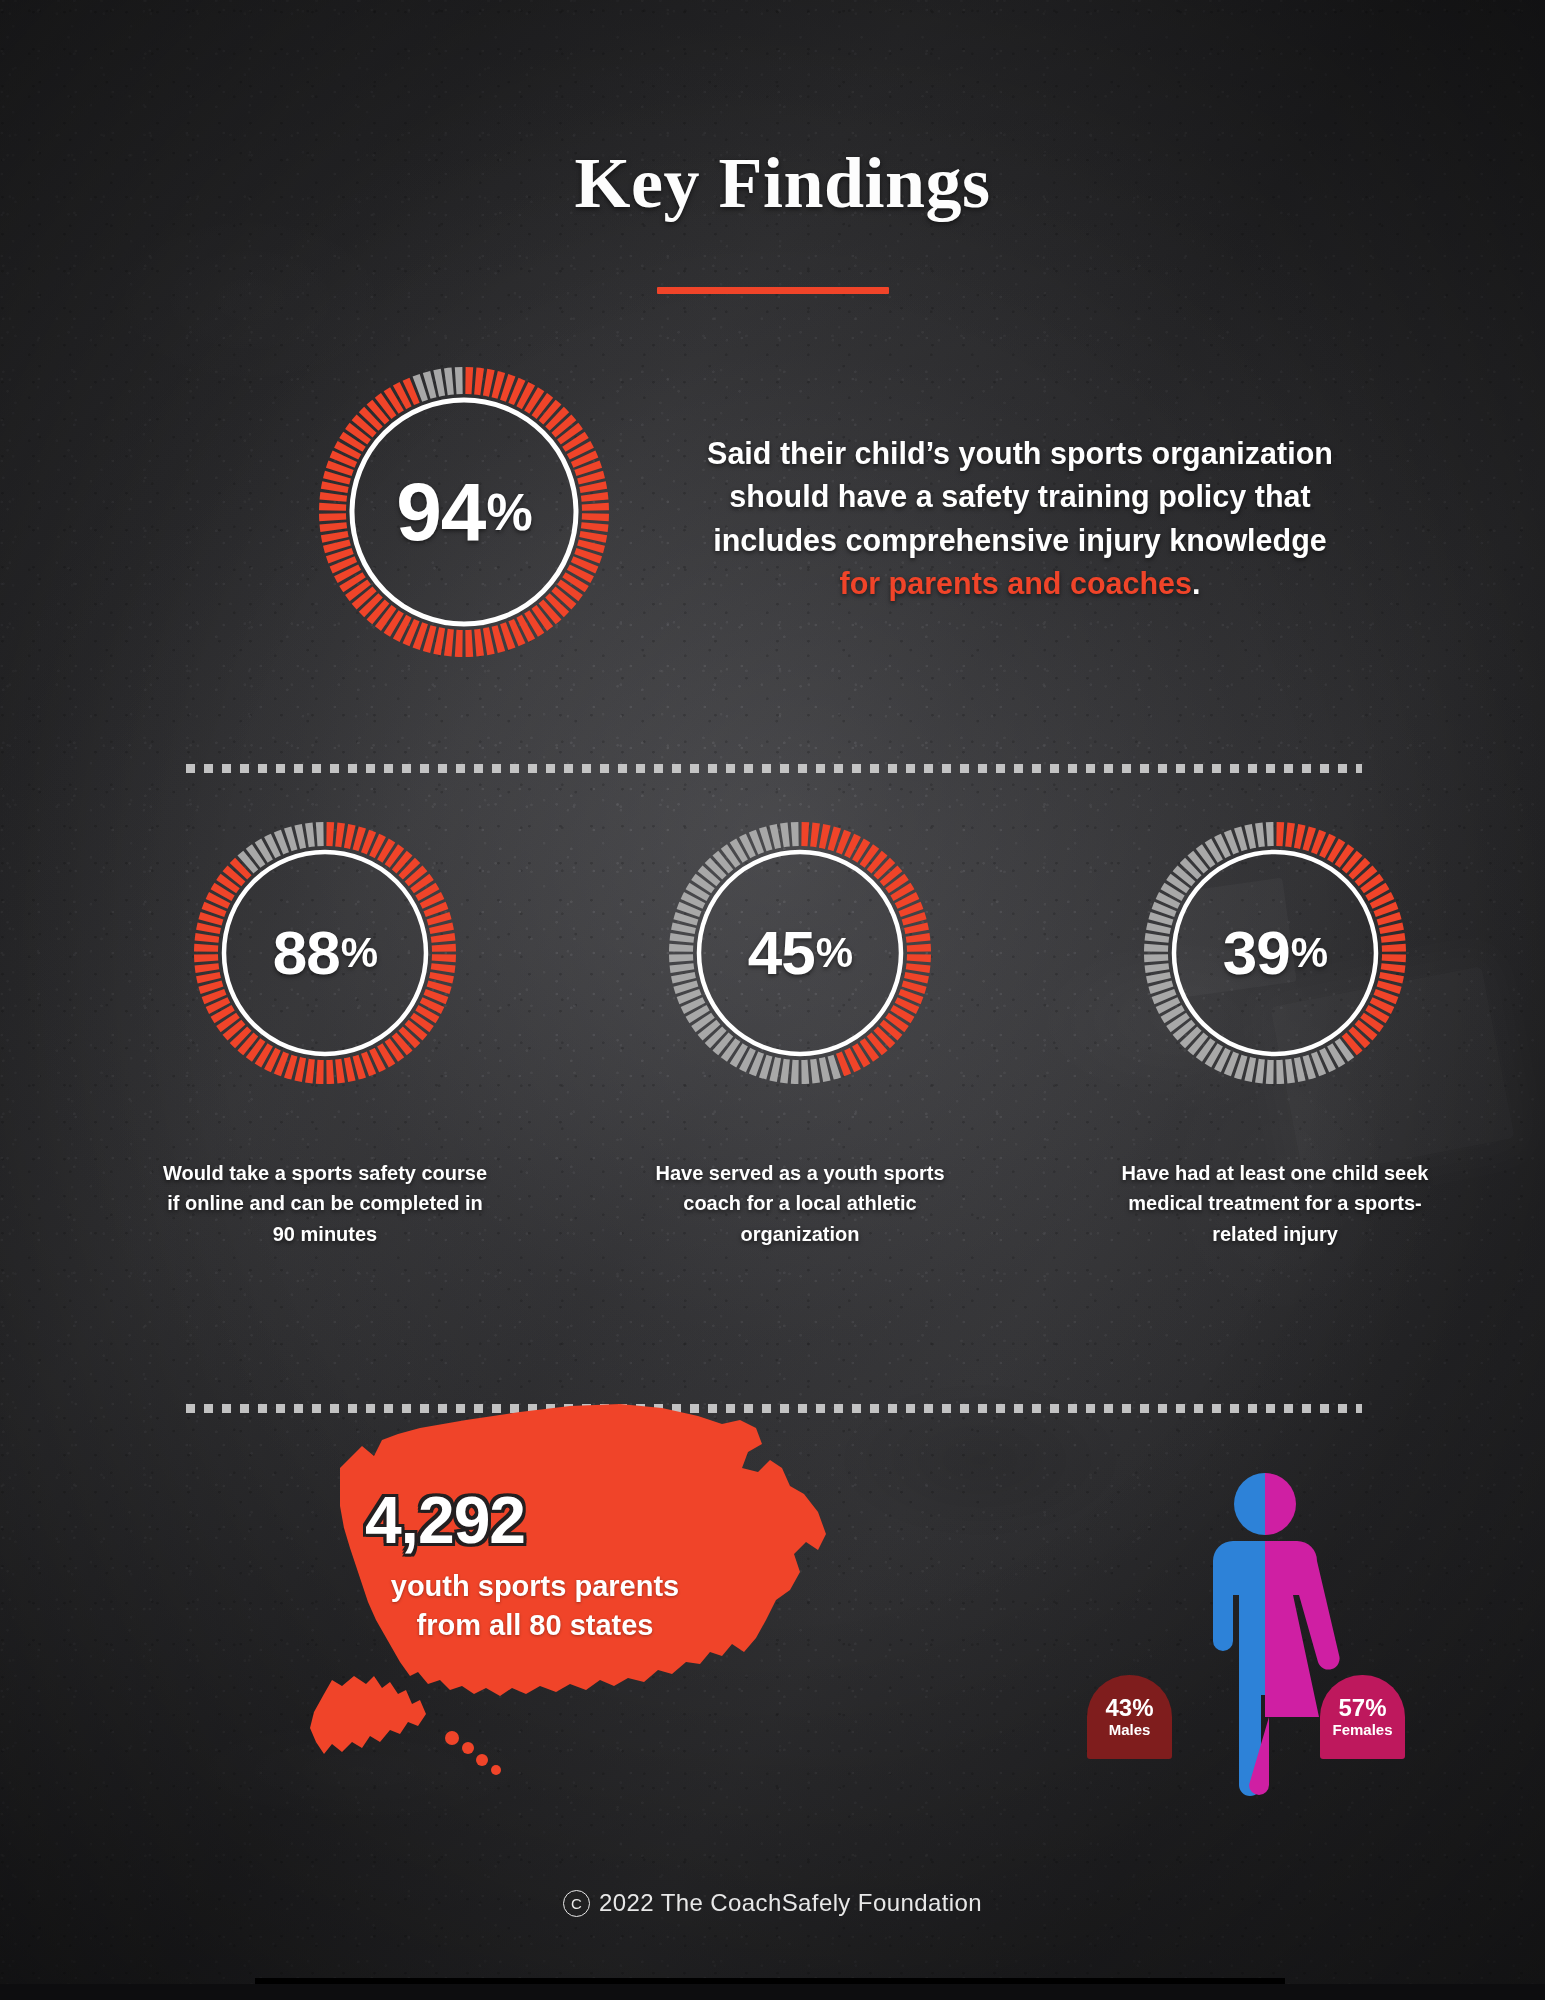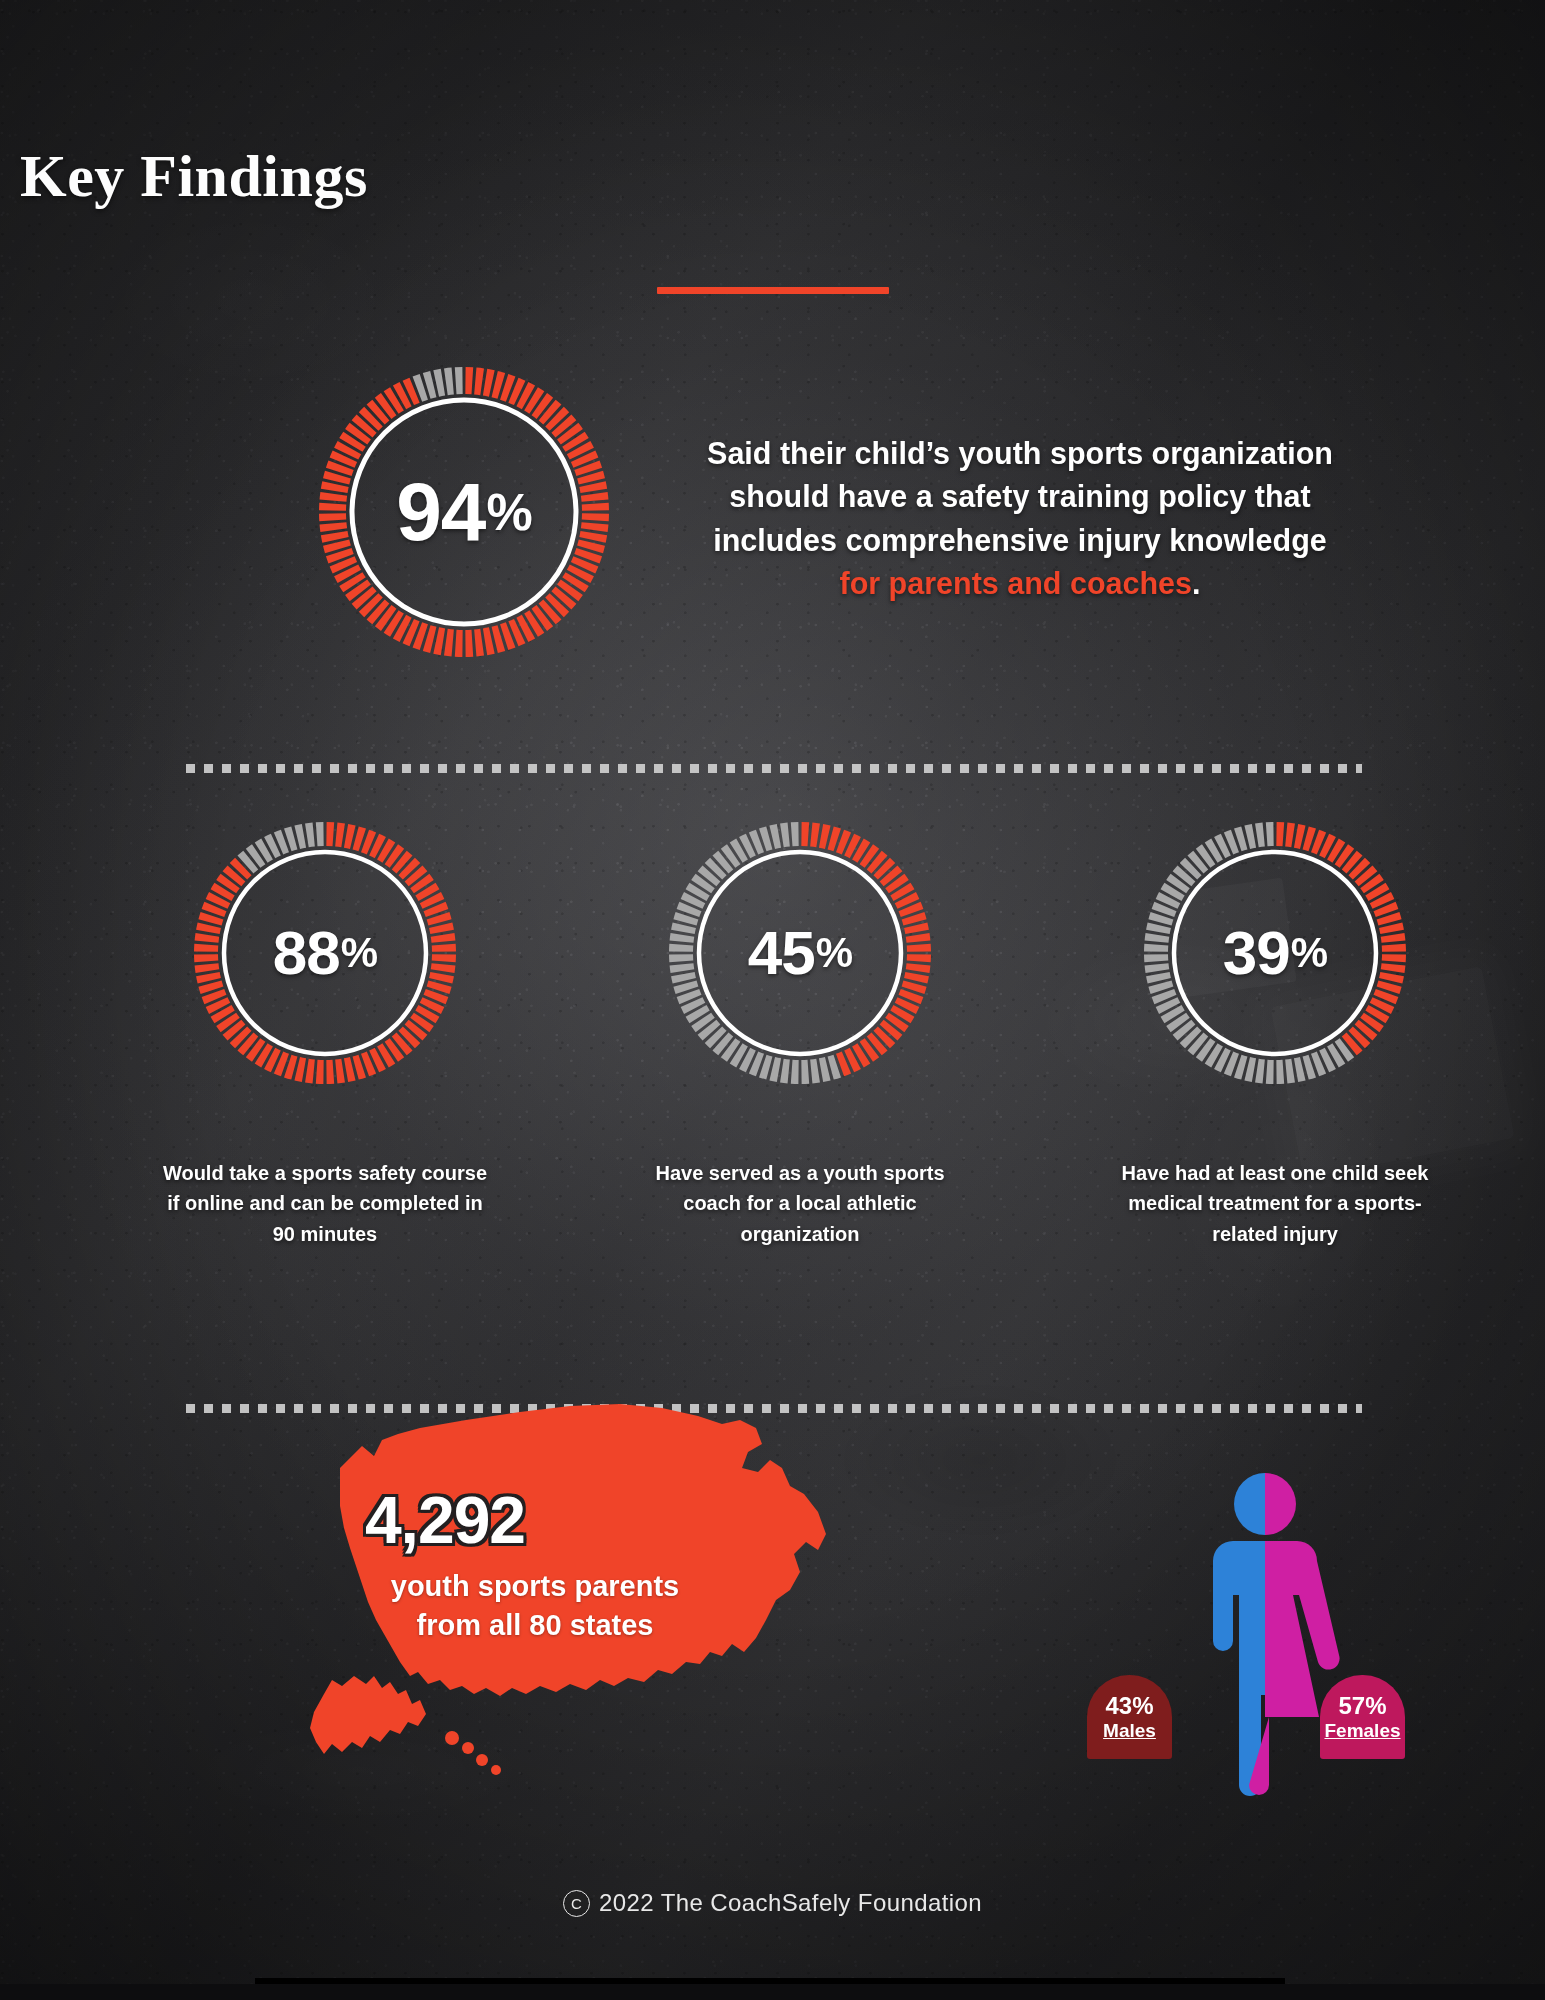--- a/index.html
+++ b/index.html
@@ -63,23 +63,23 @@
     position:absolute;inset:0;pointer-events:none;
     background:radial-gradient(ellipse 78% 72% at 50% 48%, transparent 45%, rgba(0,0,0,.42) 100%);
   }
   #bottombar{position:absolute;left:0;right:0;bottom:0;height:16px;background:#0d0d0f;}
   #bottombar2{position:absolute;left:255px;width:1030px;bottom:0;height:22px;background:#000;}
 
   .stage{position:absolute;inset:0;}
 
   
   .title{
-    position:absolute;top:142px;left:0;right:0;
+    position:absolute;top:142px;left:0;right:0;text-align:center;
     font-family:"Liberation Serif", serif;
-    font-weight:bold;font-size:60px;color:#fdfdfd;letter-spacing:.5px;
+    font-weight:bold;font-size:72px;color:#fdfdfd;letter-spacing:.5px;
     text-shadow:0 2px 5px rgba(0,0,0,.55);
     padding-left:20px;
   }
   .title-rule{
     position:absolute;top:287px;left:50%;transform:translateX(-50%);
     width:232px;height:7px;background:#f04429;border-radius:1px;
   }
 
   
   .divider{
@@ -149,21 +149,21 @@
   
   #gender{position:absolute;left:1105px;top:1455px;width:320px;height:350px;}
   .badge{
     position:absolute;width:85px;height:84px;
     border-radius:42px 42px 3px 3px;
     color:#fff;text-align:center;
     display:flex;flex-direction:column;align-items:center;justify-content:center;
     line-height:1.12;
   }
   .badge .b-pct{font-size:24px;font-weight:bold;}
-  .badge .b-lab{font-size:19px;font-weight:bold;text-decoration:underline;}
+  .badge .b-lab{font-size:15px;font-weight:bold;}
   #badgeM{left:-18px;top:220px;background:#7f1d1d;}
   #badgeF{left:215px;top:220px;background:#be185d;}
 
   
   .footer{
     position:absolute;left:0;right:0;top:1889px;text-align:center;
     color:#e8e8e8;font-size:24px;font-weight:300;letter-spacing:.4px;
     display:flex;align-items:center;justify-content:center;gap:9px;
   }
   .c-mark{

